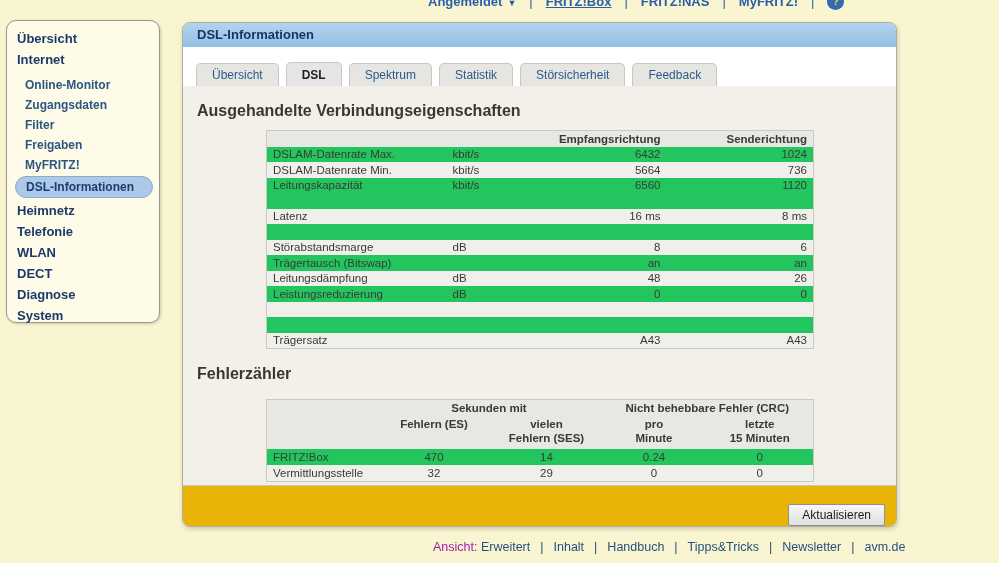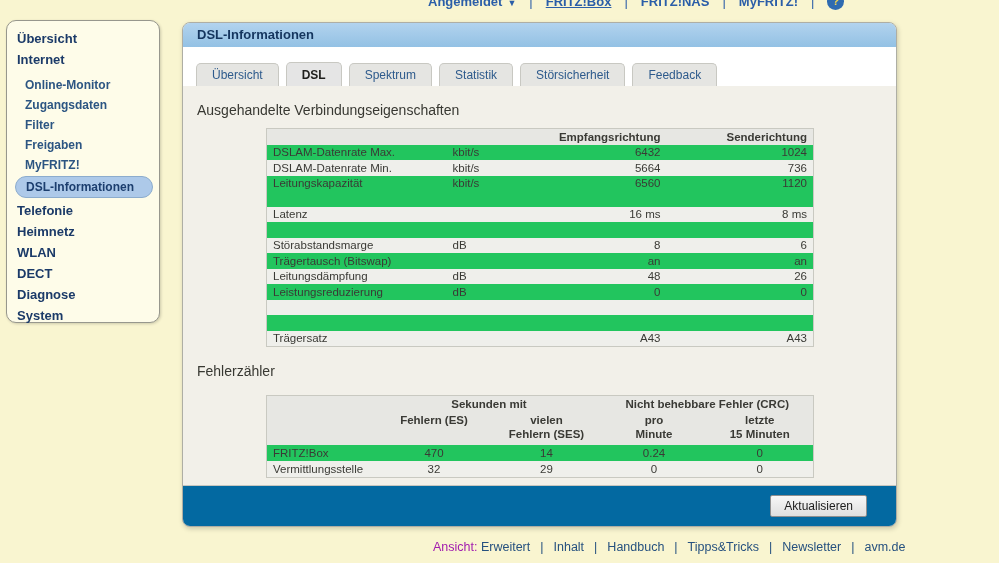--- a/index.html
+++ b/index.html
@@ -68,21 +68,21 @@
     border-radius:5px 5px 0 0;margin-right:7px;
     padding:5px 15px 4px 15px;font-size:12px;color:#2d5a8c;cursor:pointer;
     line-height:13px;
   }
   .tab.active{
     background:#e5e5e5;color:#1f1f1c;font-weight:bold;
     padding-top:6px;
   }
   .panel-content{flex:1 1 auto;padding-left:14px;}
   .section-title{
-    font-size:14px;font-weight:normal;color:#383832;
+    font-size:16px;font-weight:bold;color:#383832;
     margin:16px 0 0 0;
   }
   table.data{
     border-collapse:collapse;table-layout:fixed;
     width:547px;margin:10px 0 0 69px;
     border:1px solid #c9c9c1;
     font-size:11.5px;color:#3a3a35;
   }
   table.data td,table.data th{
     padding:0 6px;height:15.5px;overflow:hidden;white-space:nowrap;
@@ -91,22 +91,22 @@
   table.data thead th{background:#e7e7e3;font-weight:bold;}
   table.data tr.odd td{background:#efefeb;}
   table.data tr.even td{background:#22c55e;}
   .t-right{text-align:right !important;}
   .t-center{text-align:center !important;}
   table.err{margin-top:16px;}
   table.err thead th{height:16px;}
   table.err thead th.twoline{height:32px;line-height:14px;vertical-align:top;padding-top:1px;}
   table.err td{height:16px;}
   .panel-footer{
-    flex:0 0 40px;border-top:1px solid #c6c6bf;background:#0369a1;
-    display:flex;justify-content:flex-end;align-items:center;padding-right:29px;
+    flex:0 0 40px;border-top:1px solid #c6c6bf;background:#eab308;
+    display:flex;justify-content:flex-end;align-items:flex-end;padding-right:11px;
   }
   .btn{
     background:linear-gradient(#f7f7f7,#dfdfdf);
     border:1px solid #8f8f8f;border-radius:2px;
     font-family:"Liberation Sans",sans-serif;
     font-size:12px;color:#1c1c1c;padding:3px 13px;cursor:pointer;
   }
   
   .pagefooter{
     position:absolute;top:540px;left:433px;white-space:nowrap;
@@ -134,22 +134,22 @@
 <div class="sidebar">
   <div>
       <div class="sb-item top">Übersicht</div>
       <div class="sb-item top">Internet</div>
       <div class="sb-item sub">Online-Monitor</div>
       <div class="sb-item sub">Zugangsdaten</div>
       <div class="sb-item sub">Filter</div>
       <div class="sb-item sub">Freigaben</div>
       <div class="sb-item sub">MyFRITZ!</div>
       <div class="sb-item sub selected">DSL-Informationen</div>
+      <div class="sb-item top">Heimnetz</div>
       <div class="sb-item top">Telefonie</div>
-      <div class="sb-item top">Heimnetz</div>
       <div class="sb-item top">WLAN</div>
       <div class="sb-item top">DECT</div>
       <div class="sb-item top">Diagnose</div>
       <div class="sb-item top">System</div>
     </div>
 </div>
 
 <div class="panel">
   <div class="panel-titlebar">DSL-Informationen</div>
   <div class="tabstrip">

